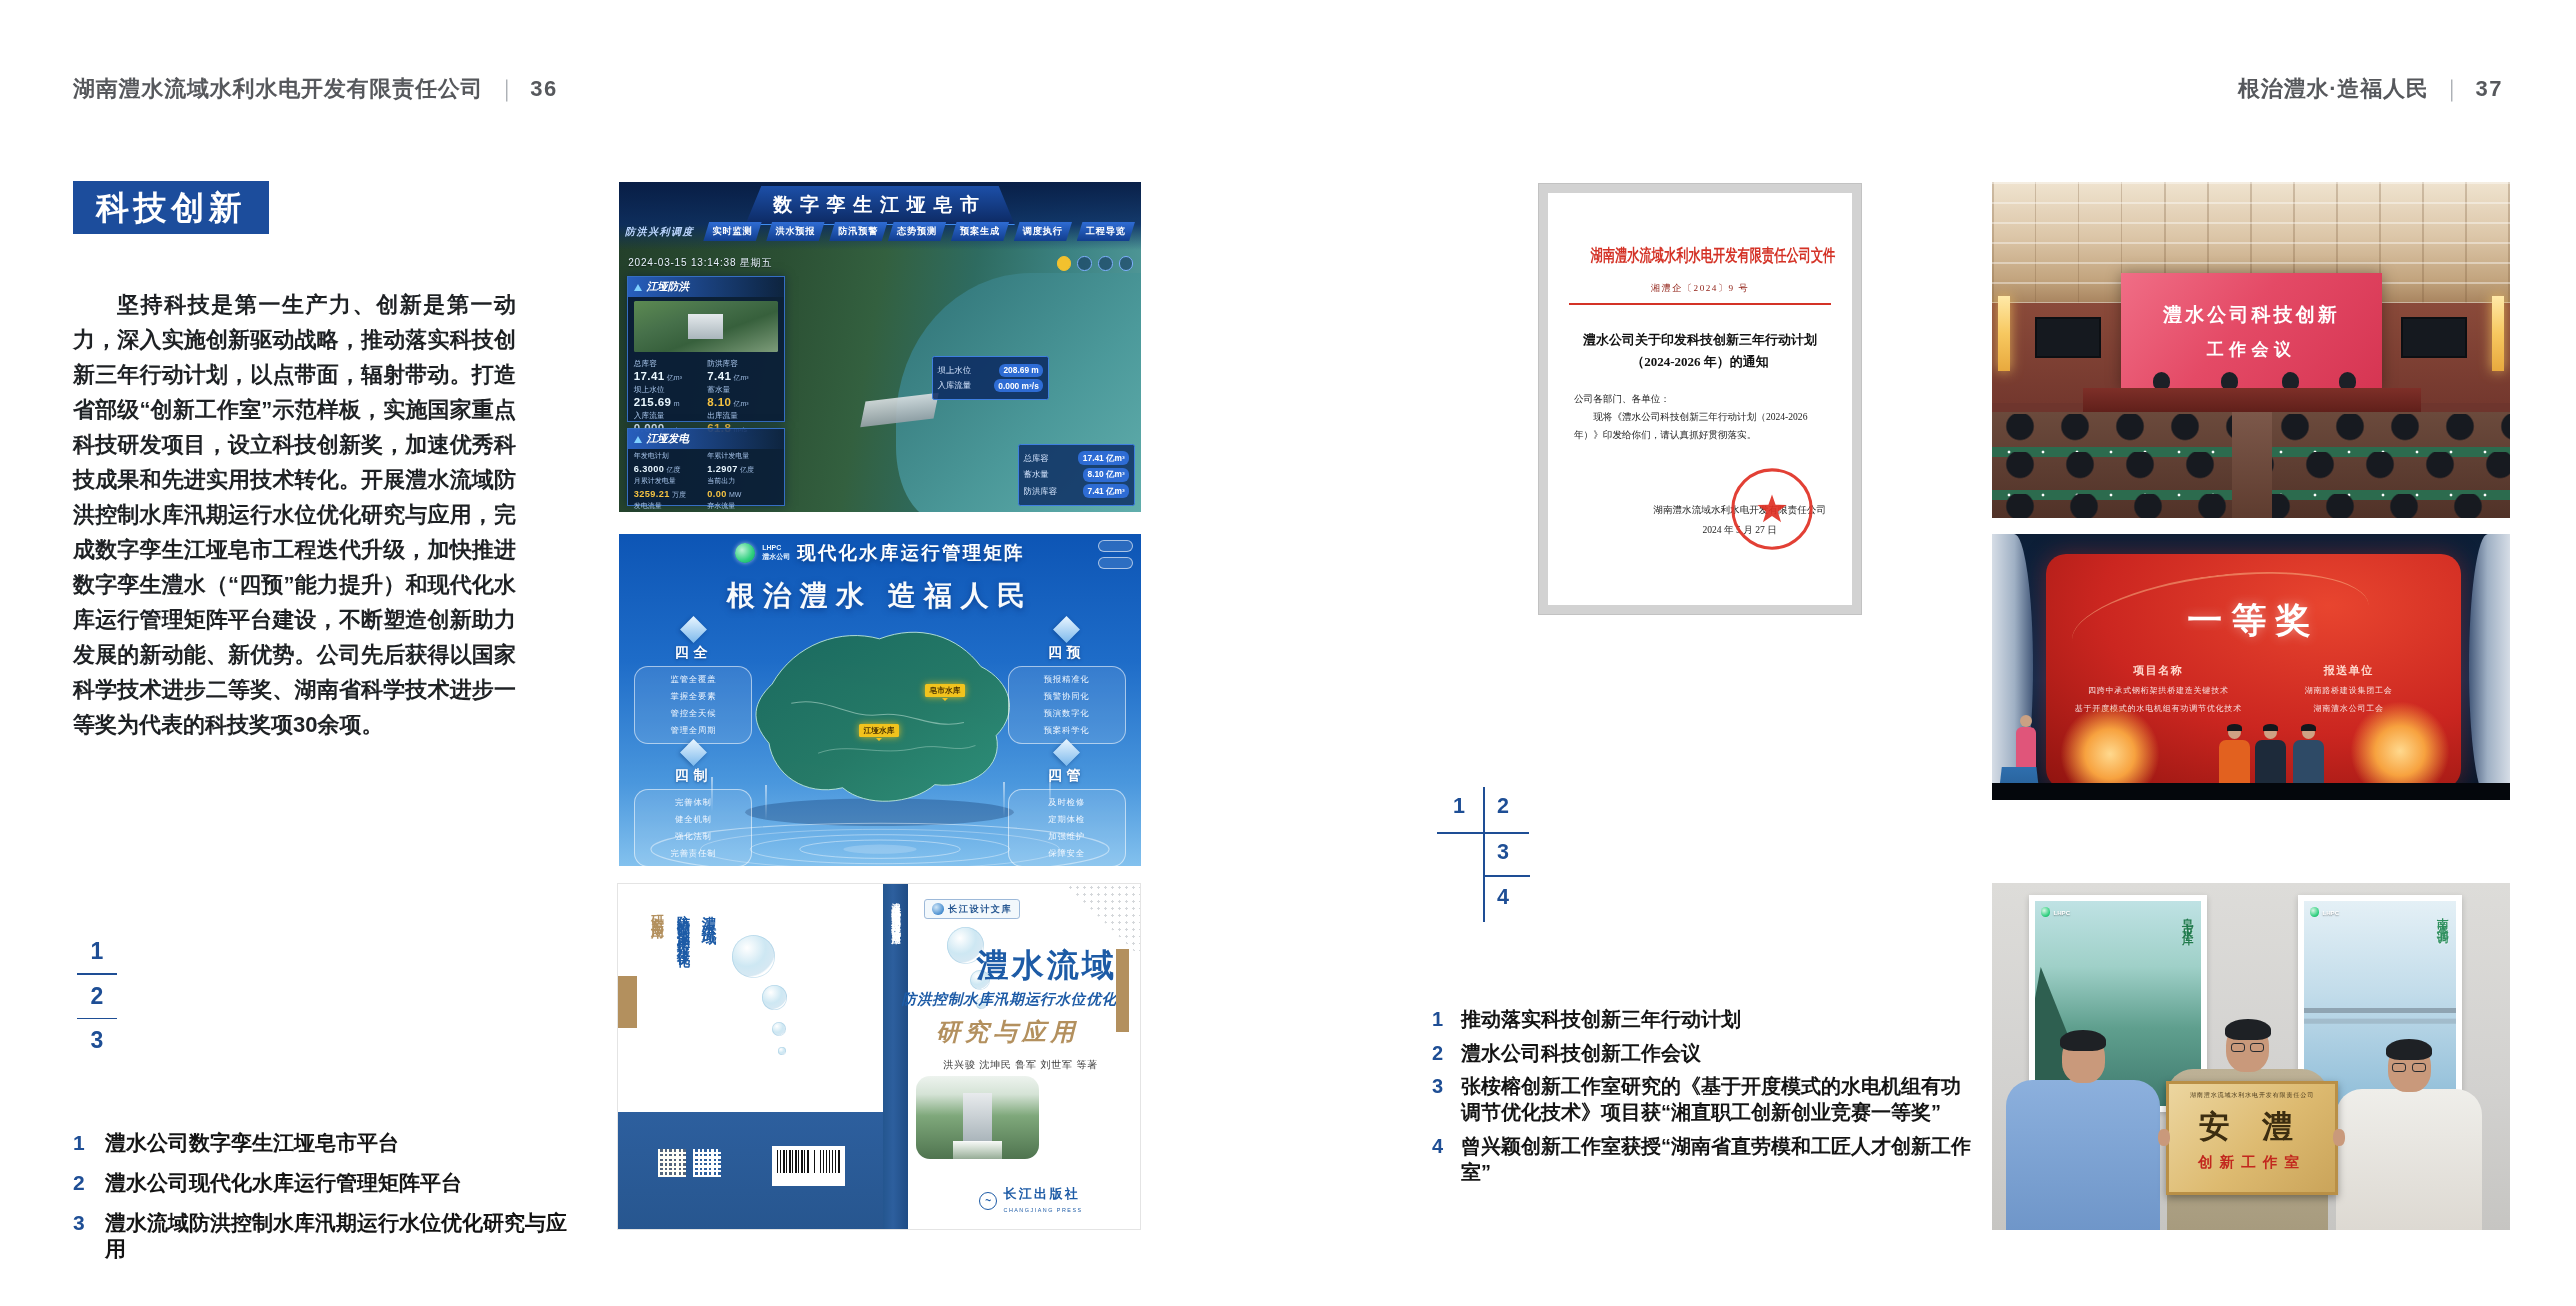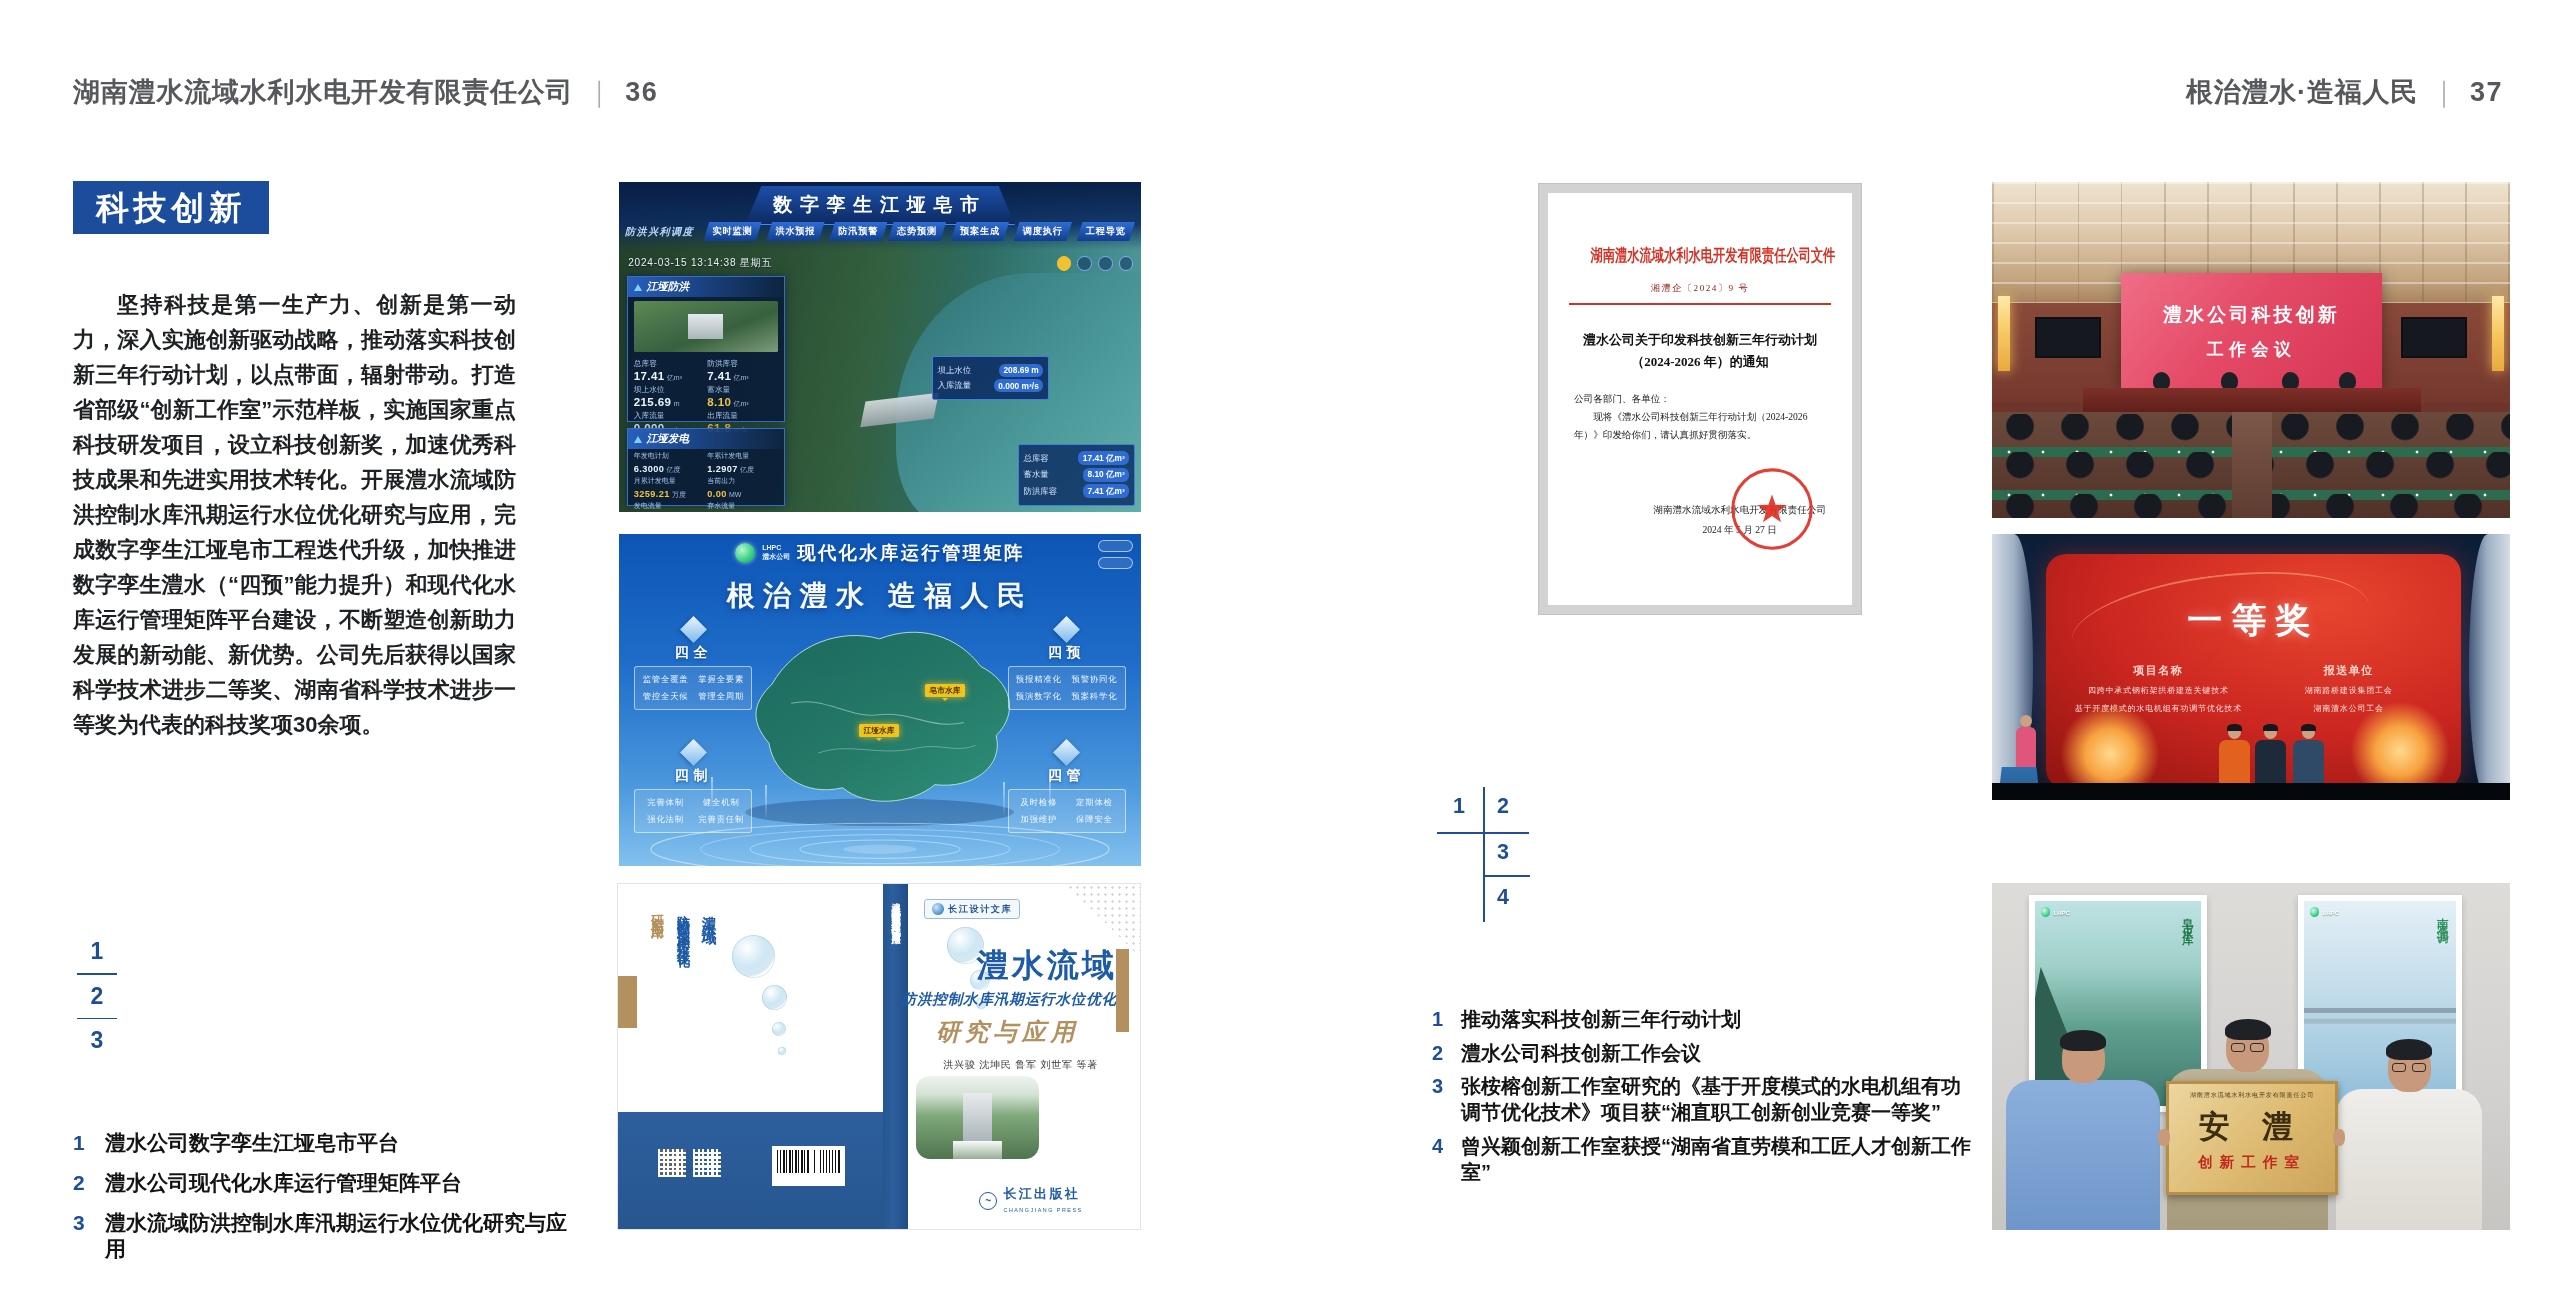--- a/index.html
+++ b/index.html
@@ -1,20 +1,20 @@
 <!DOCTYPE html>
 <html style="font-size:12.3px"><head>
 <meta charset="utf-8">
 <style>
   *{margin:0;padding:0;box-sizing:border-box}
   html,body{width:2576px;height:1306px;background:#fff;font-family:"Liberation Sans","DejaVu Sans",sans-serif}
   #spread{position:absolute;inset:0;background:#fff;overflow:hidden}
 
   
-  .hdr{position:absolute;top:74px;font-size:27px;font-weight:700;color:#56585c;letter-spacing:0.8px;white-space:nowrap}
+  .hdr{position:absolute;top:74px;font-size:22px;font-weight:700;color:#56585c;letter-spacing:0.8px;white-space:nowrap}
   .hdr-l{left:73px}.hdr-r{right:73px;text-align:right}
   .hdr .sep{color:#a9adb2;font-weight:400;margin:0 12.3px}
   .hdr .pg{letter-spacing:1.5px}
 
   
   .badge{position:absolute;left:73px;top:181px;background:#1c4d9c;color:#fff;font-size:33px;font-weight:700;letter-spacing:4.6px;padding:10px 23px;line-height:1}
   .para{position:absolute;left:73px;top:287px;width:443px;font-size:22px;line-height:35px;color:#1e2124;font-weight:700;text-align:justify;text-indent:2em}
 
   .marks-l{position:absolute;left:73px;top:940px;width:48px;text-align:center}
   .mnum{font-size:23px;font-weight:700;color:#1e4e95;line-height:23px}
@@ -85,21 +85,21 @@
   .mx-title{font-size:18.4px;font-weight:700;color:#fff;letter-spacing:2.3px;text-shadow:0 1.5px 4.6px rgba(0,40,100,.5)}
   .mx-btn{position:absolute;right:7.7px;width:35px;height:11.5px;border:0.8px solid rgba(255,255,255,.6);border-radius:6.1px;background:rgba(255,255,255,.12)}
   .mx-slogan{position:absolute;top:43px;left:0;right:0;text-align:center;font-family:"Liberation Serif","DejaVu Serif",serif;font-size:28px;font-weight:700;color:#f7fafc;letter-spacing:8.4px;text-shadow:0 1.5px 6.1px rgba(0,40,110,.55)}
   .mx-map{position:absolute;left:107px;top:77px}
   .mk{position:absolute;background:#f2c31d;color:#4a3300;font-size:7.7px;font-weight:700;padding:1.5px 4.6px;border-radius:1.5px;box-shadow:0 0 7.7px rgba(242,195,29,.85);white-space:nowrap}
   .mk::after{content:"";position:absolute;left:50%;bottom:-3.8px;transform:translateX(-50%);border-left:3.1px solid transparent;border-right:3.1px solid transparent;border-top:3.8px solid #f2c31d}
   .mpanel{position:absolute;width:118px;text-align:center}
   .mp1{left:15.4px;top:86px}.mp2{right:15.4px;top:86px}.mp3{left:15.4px;top:209px}.mp4{right:15.4px;top:209px}
   .micon{width:19px;height:19px;margin:0 auto 4.6px;transform:rotate(45deg);background:linear-gradient(135deg,#eaf6ff,#7db9ec);box-shadow:0 1.5px 4.6px rgba(0,40,100,.4)}
   .mtitle{font-size:14px;font-weight:700;color:#fff;letter-spacing:4.6px;margin-bottom:4.6px;text-shadow:0 0.8px 3.1px rgba(0,40,100,.6)}
-  .mbox{border:0.8px solid rgba(255,255,255,.55);background:rgba(255,255,255,.10);border-radius:3px;padding:7px 3.1px;display:grid;grid-template-columns:1fr 1fr;gap:6.1px 1.5px}
+  .mbox{border:0.8px solid rgba(255,255,255,.55);background:rgba(255,255,255,.10);border-radius:14px;padding:7px 3.1px;display:grid;grid-template-columns:1fr;gap:6.1px 1.5px}
   .mitem{font-size:8.4px;color:#f0f7ff;letter-spacing:0.8px;white-space:nowrap}
   .pil{position:absolute;width:1.5px;height:35px;background:linear-gradient(180deg,rgba(255,255,255,.9),rgba(255,255,255,0));opacity:.6}
 
   
   .bk-tan-l{position:absolute;left:0;top:92px;width:19px;height:52px;background:#b3905e}
   .bk-back-title{position:absolute;left:26px;top:20px;writing-mode:vertical-rl;line-height:26px}
   .bbt1{display:block;font-size:14.6px;font-weight:700;color:#1d5ba6;letter-spacing:4.6px}
   .bbt2{display:block;font-size:13px;font-weight:700;color:#1d5ba6;letter-spacing:3.1px}
   .bbt3{display:block;font-size:13px;font-weight:700;color:#b3905e;letter-spacing:3.1px}
   .bubble{position:absolute;border-radius:50%;background:radial-gradient(circle at 35% 30%,rgba(255,255,255,.95),rgba(173,216,235,.6) 45%,rgba(120,180,215,.3) 68%,rgba(120,180,215,0) 72%);box-shadow:inset 0 0 0 0.8px rgba(140,190,220,.45)}

